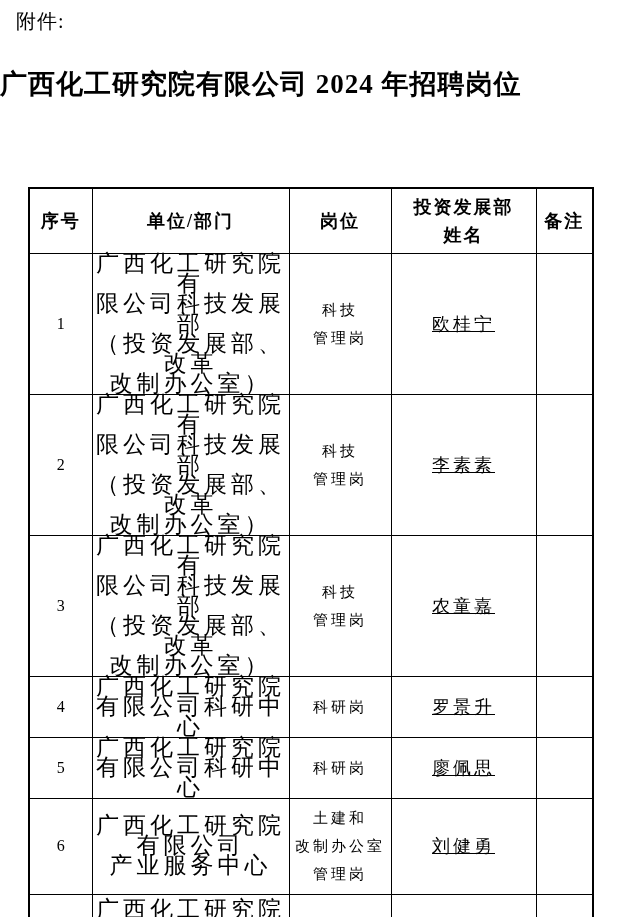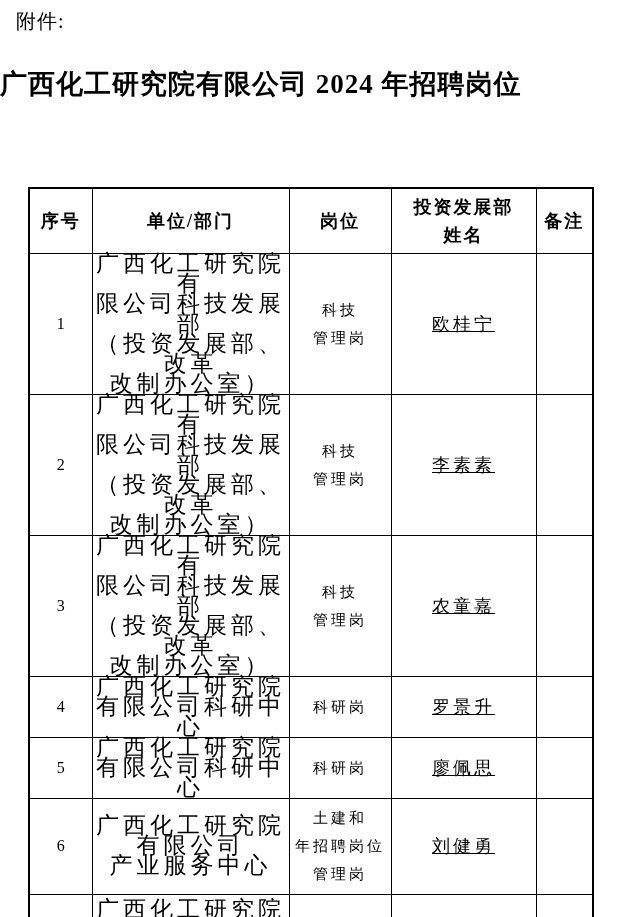--- a/index.html
+++ b/index.html
@@ -156,21 +156,21 @@
         <td class="pos-cell">科研岗</td>
         <td class="name-cell">廖佩思</td>
         <td class="rem-cell"></td>
       </tr>
       <tr>
         <td class="no-cell">6</td>
         <td class="unit-cell">广西化工研究院
 有限公司
 产业服务中心</td>
         <td class="pos-cell">土建和
-年招聘岗位
+改制办公室
 管理岗</td>
         <td class="name-cell">刘健勇</td>
         <td class="rem-cell"></td>
       </tr>
       <tr>
         <td class="no-cell">7</td>
         <td class="unit-cell">广西化工研究院
 有限公司扶绥产业
 化基地分公司</td>
         <td class="pos-cell">分析岗</td>

